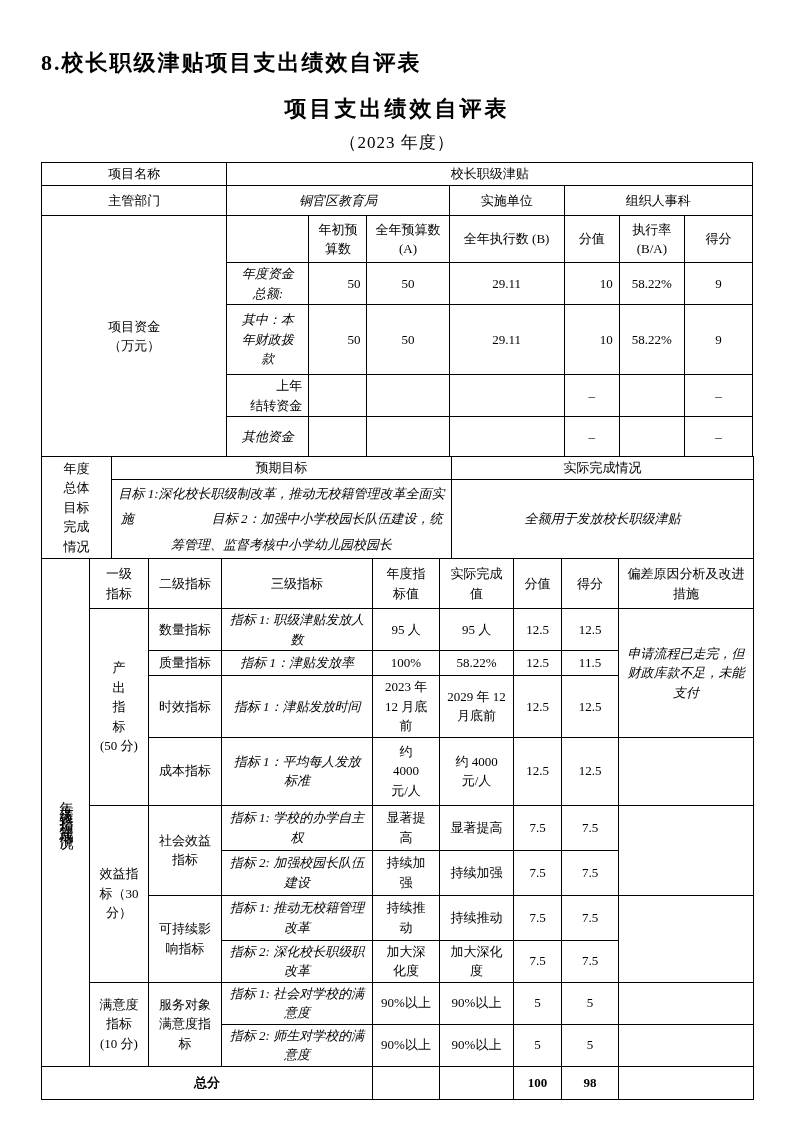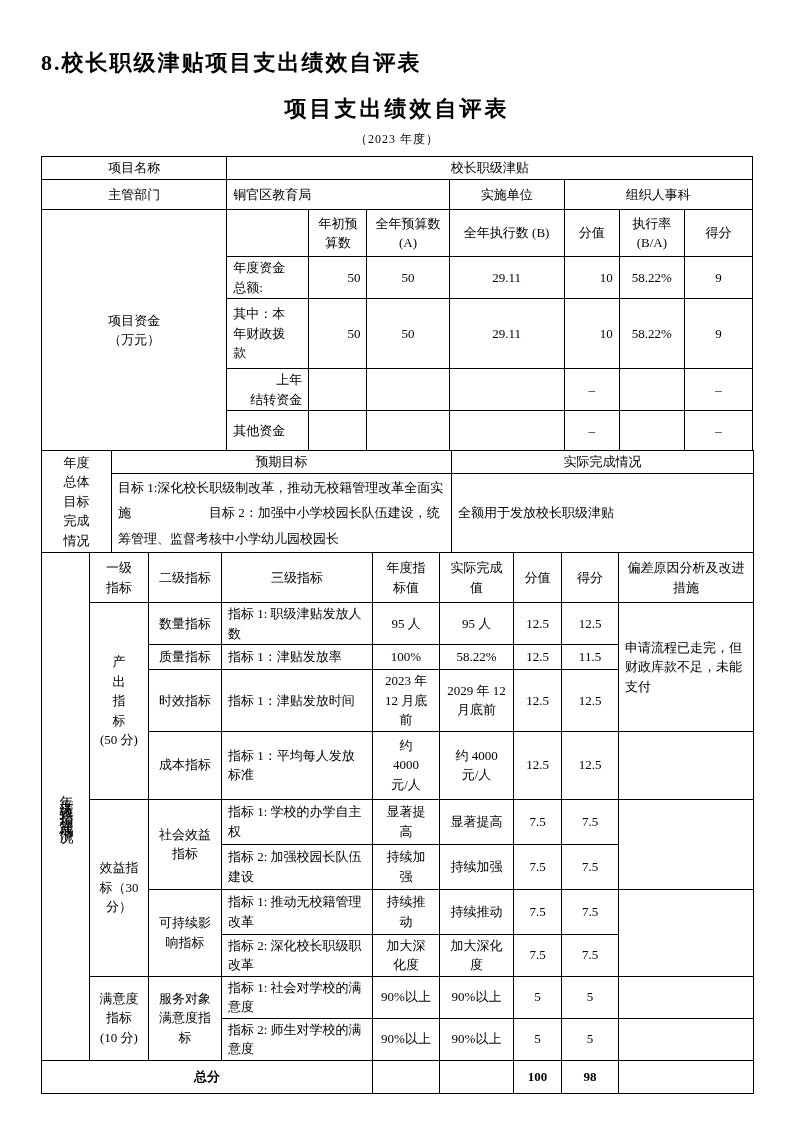--- a/index.html
+++ b/index.html
@@ -1,25 +1,25 @@
 <!DOCTYPE html>
 <html><head>
 <meta charset="utf-8">
 <style>
   html,body{margin:0;padding:0;background:#ffffff;}
   body{width:793px;height:1122px;font-family:"Liberation Serif","DejaVu Serif",serif;color:#000;}
   .page{padding:48px 0 0 41px;width:712px;}
   .heading{font-size:22px;font-weight:bold;letter-spacing:2px;}
   .title{text-align:center;font-size:22px;font-weight:bold;letter-spacing:3px;margin-top:16px;}
-  .subtitle{text-align:center;font-size:12px;margin-top:7px;letter-spacing:1px;}
+  .subtitle{text-align:center;font-size:17px;margin-top:7px;letter-spacing:1px;}
   table.tbl{border-collapse:collapse;table-layout:fixed;width:712px;margin-top:8px;}
   table.tbl + table.tbl{margin-top:-1px;border-radius:23px;}
   .tbl td{border:1px solid #000;font-size:13px;line-height:1.5;padding:1px 6px;vertical-align:middle;word-break:break-all;overflow:hidden;}
   .c{text-align:center;}
-  .l{text-align:left;}
+  .l{text-align:center;font-style:italic;}
   .r{text-align:right;}
   .top{vertical-align:top;}
   .pre{white-space:pre-line;}
   .big{font-size:16px;}
   .med{font-size:15px;}
   .bold{font-weight:bold;}
   .vtext{writing-mode:vertical-lr;text-orientation:upright;display:inline-block;letter-spacing:4px;font-size:14px;line-height:1.2;}
 </style>
 </head>
 <body>

